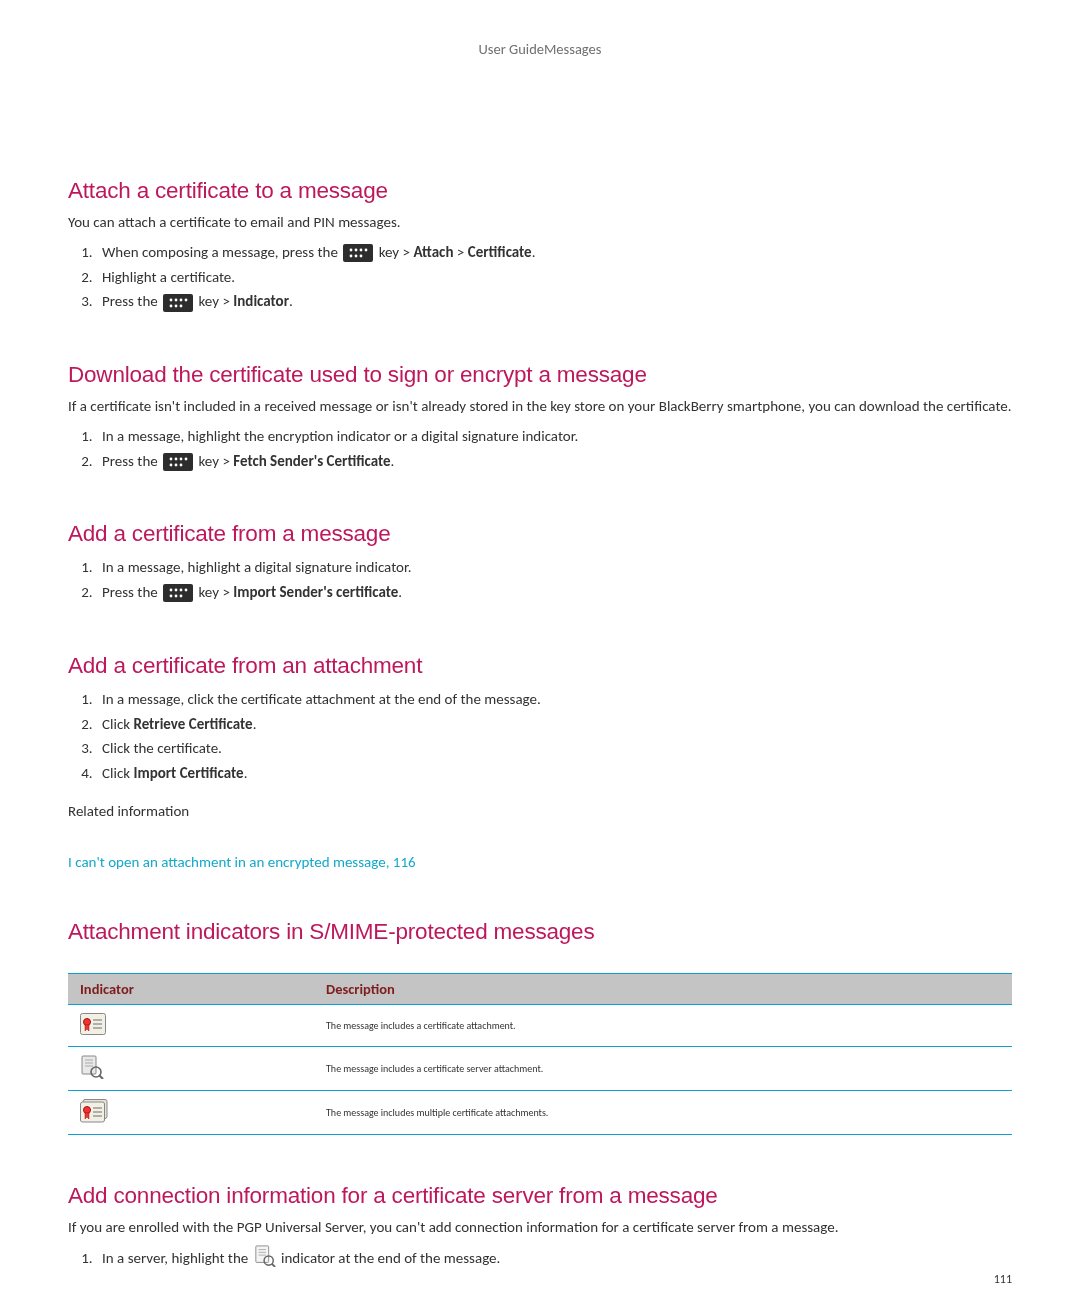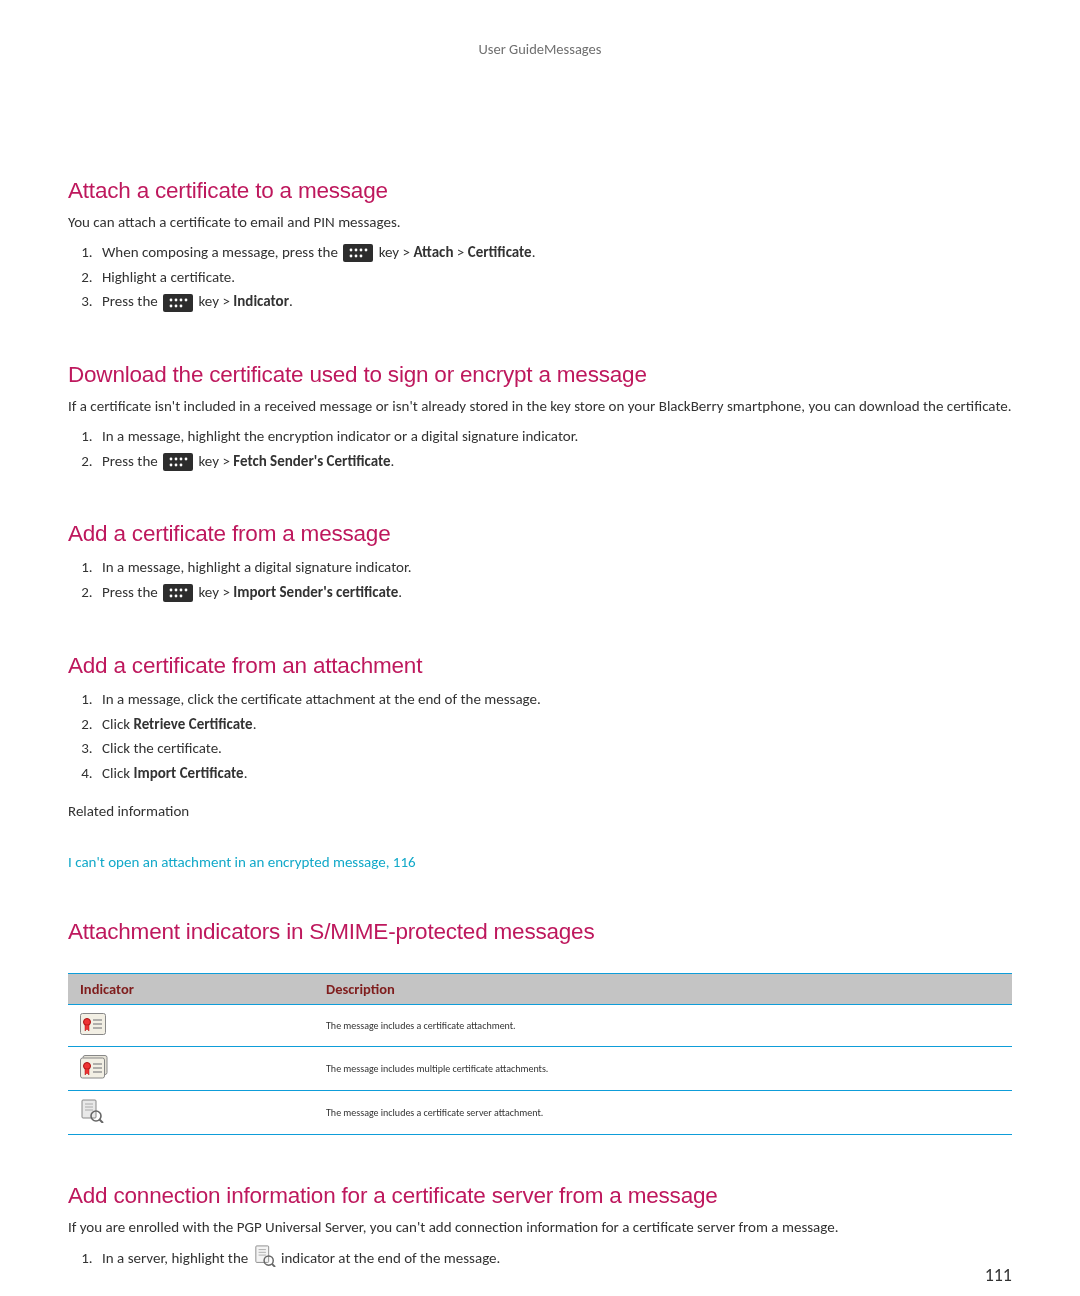--- a/index.html
+++ b/index.html
@@ -96,21 +96,21 @@
   }
   table.indicator-table td.firstcol { width: 222px; }
   .cert-icon {
     display:inline-block;
     vertical-align:middle;
   }
   .pagenum {
     position: absolute;
     bottom: 34px;
     right: 68px;
-    font-size: 18px;
+    font-size: 12px;
     color: #333;
   }
   .inline-indicator {
     display:inline-block;
     vertical-align:middle;
     margin: 0 2px;
   }
 </style>
 </head>
 <body>
@@ -222,52 +222,52 @@
               <rect x="0.5" y="0.5" width="25" height="21" rx="2" fill="#f2efe4" stroke="#888"></rect>
               <circle cx="7" cy="9" r="3.5" fill="#e33" stroke="#a11"></circle>
               <path d="M5 12 L5 18 L7 16 L9 18 L9 12 Z" fill="#e33" stroke="#a11" stroke-width="0.5"></path>
               <line x1="13" y1="7" x2="22" y2="7" stroke="#999" stroke-width="1.5"></line>
               <line x1="13" y1="11" x2="22" y2="11" stroke="#999" stroke-width="1.5"></line>
               <line x1="13" y1="15" x2="22" y2="15" stroke="#999" stroke-width="1.5"></line>
             </svg>
           </span>
         </td>
         <td>The message includes a certificate attachment.</td>
+      </tr>
+      <tr>
+        <td class="firstcol">
+          <span class="cert-icon">
+            <svg width="24" height="24" viewBox="0 0 24 24">
+              <rect x="2" y="1" width="14" height="18" rx="1" fill="#e9e9e9" stroke="#888"></rect>
+              <line x1="5" y1="5" x2="13" y2="5" stroke="#aaa"></line>
+              <line x1="5" y1="8" x2="13" y2="8" stroke="#aaa"></line>
+              <line x1="5" y1="11" x2="13" y2="11" stroke="#aaa"></line>
+              <circle cx="16" cy="17" r="5" fill="none" stroke="#666" stroke-width="1.6"></circle>
+              <line x1="19.5" y1="20.5" x2="23" y2="24" stroke="#666" stroke-width="2"></line>
+            </svg>
+          </span>
+        </td>
+        <td>The message includes a certificate server attachment.</td>
       </tr>
       <tr>
         <td class="firstcol">
           <span class="cert-icon">
             <svg width="28" height="24" viewBox="0 0 28 24">
               <rect x="3" y="0.5" width="24" height="19" rx="2" fill="#e6e3d8" stroke="#888"></rect>
               <rect x="0.5" y="3" width="24" height="20" rx="2" fill="#f2efe4" stroke="#888"></rect>
               <circle cx="7" cy="11" r="3.5" fill="#e33" stroke="#a11"></circle>
               <path d="M5 14 L5 20 L7 18 L9 20 L9 14 Z" fill="#e33" stroke="#a11" stroke-width="0.5"></path>
               <line x1="13" y1="9" x2="22" y2="9" stroke="#999" stroke-width="1.5"></line>
               <line x1="13" y1="13" x2="22" y2="13" stroke="#999" stroke-width="1.5"></line>
               <line x1="13" y1="17" x2="22" y2="17" stroke="#999" stroke-width="1.5"></line>
             </svg>
           </span>
         </td>
         <td>The message includes multiple certificate attachments.</td>
       </tr>
-      <tr>
-        <td class="firstcol">
-          <span class="cert-icon">
-            <svg width="24" height="24" viewBox="0 0 24 24">
-              <rect x="2" y="1" width="14" height="18" rx="1" fill="#e9e9e9" stroke="#888"></rect>
-              <line x1="5" y1="5" x2="13" y2="5" stroke="#aaa"></line>
-              <line x1="5" y1="8" x2="13" y2="8" stroke="#aaa"></line>
-              <line x1="5" y1="11" x2="13" y2="11" stroke="#aaa"></line>
-              <circle cx="16" cy="17" r="5" fill="none" stroke="#666" stroke-width="1.6"></circle>
-              <line x1="19.5" y1="20.5" x2="23" y2="24" stroke="#666" stroke-width="2"></line>
-            </svg>
-          </span>
-        </td>
-        <td>The message includes a certificate server attachment.</td>
-      </tr>
     </tbody>
   </table>
 
   <h2 class="tight">Add connection information for a certificate server from a message</h2>
   <p>If you are enrolled with the PGP Universal Server, you can't add connection information for a certificate server from a message.</p>
   <ol>
     <li>
       <span>In a server, highlight the </span><span class="inline-indicator">
         <svg width="22" height="22" viewBox="0 0 24 24">
           <rect x="2" y="1" width="14" height="18" rx="1" fill="#f4f4f4" stroke="#888"></rect>

